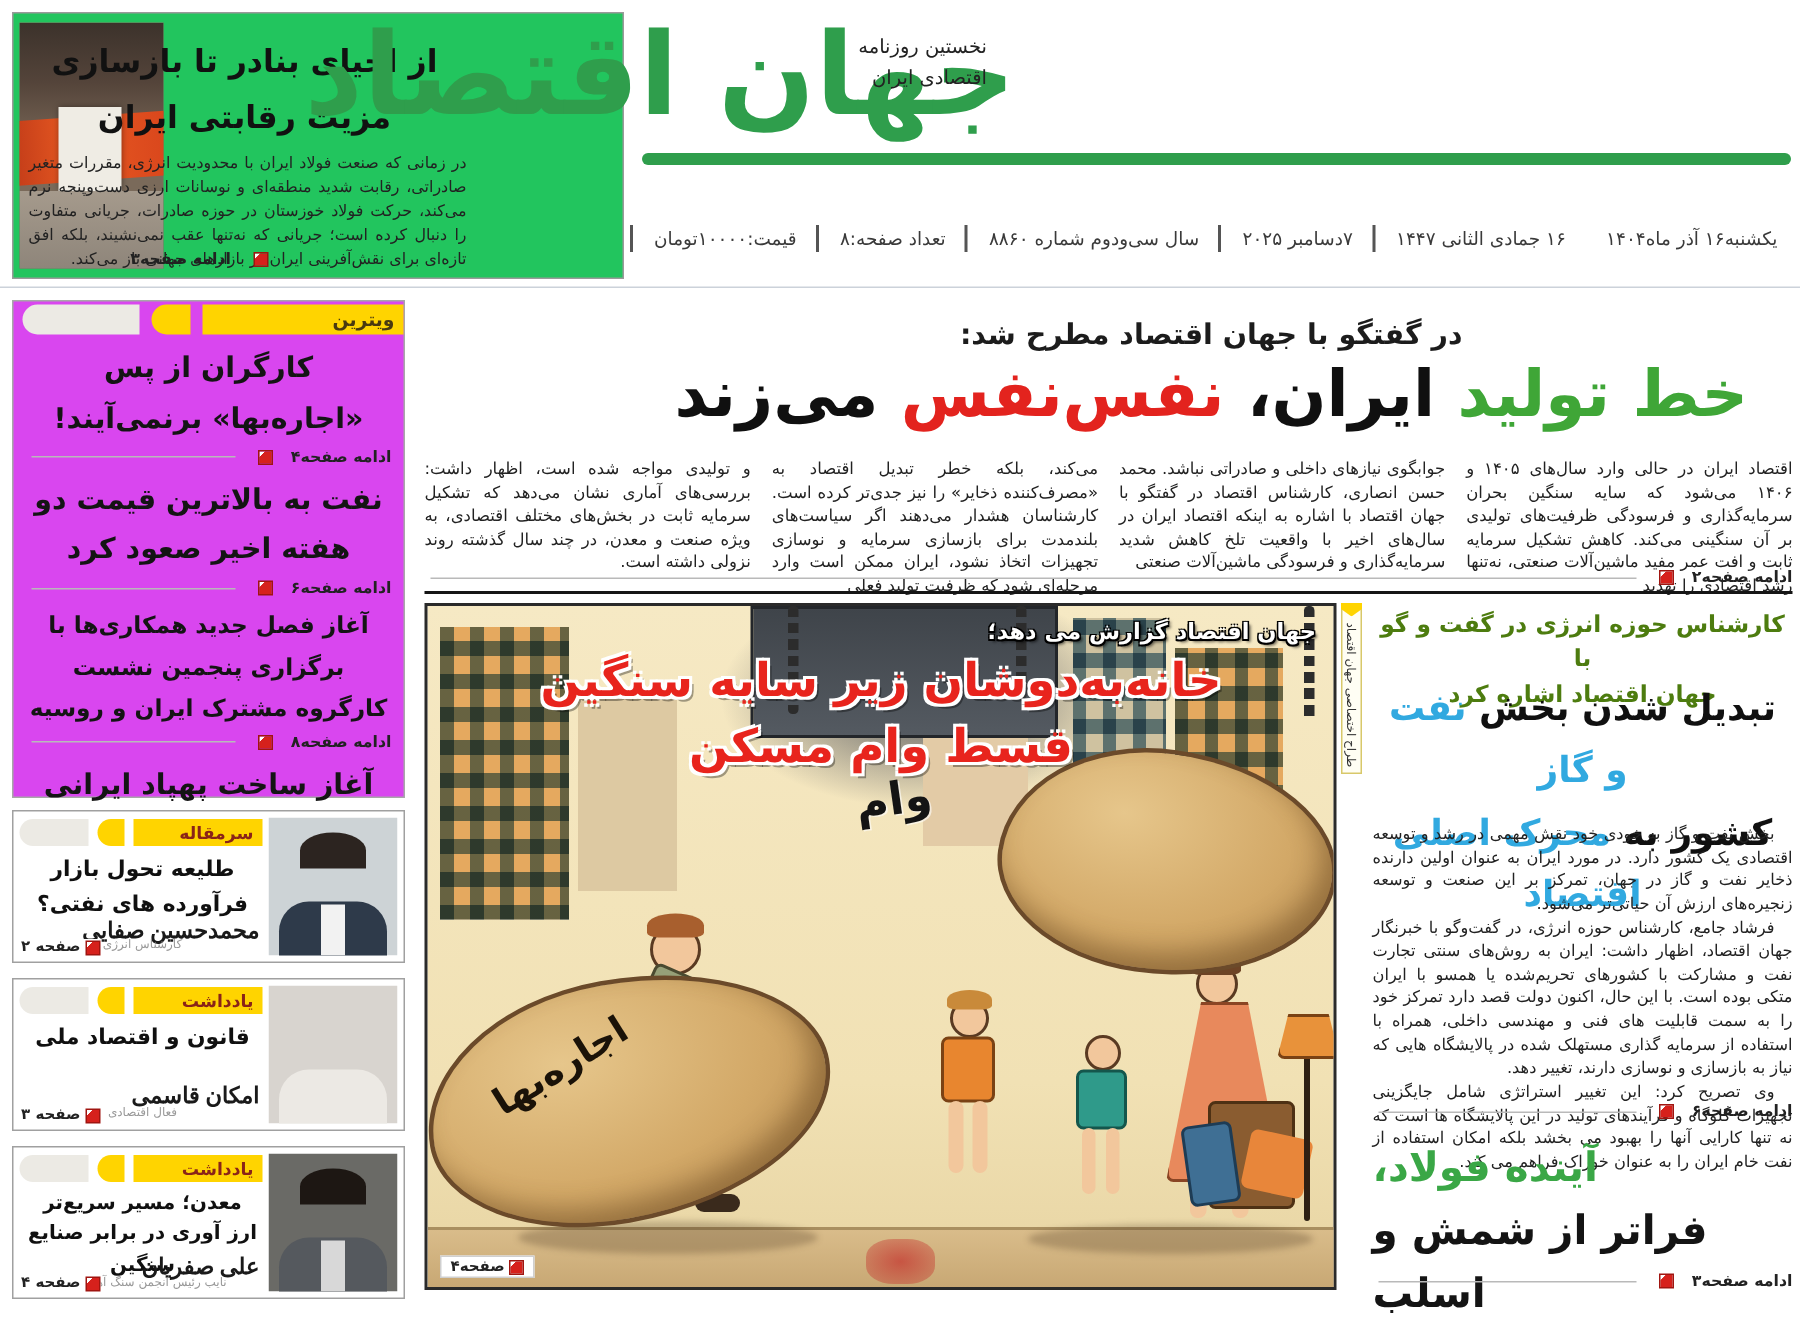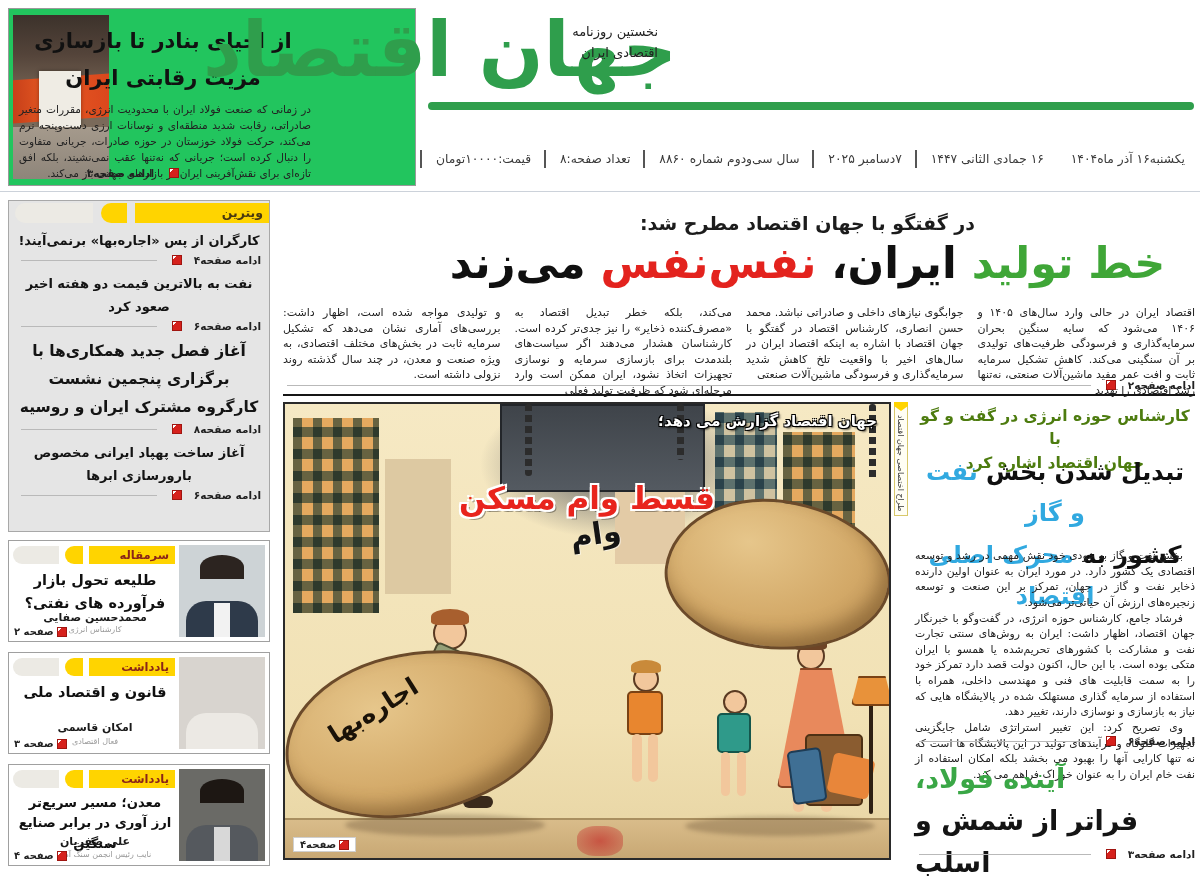--- a/index.html
+++ b/index.html
@@ -26,46 +26,46 @@
   .dl-item { border-left:2px solid #555; padding:2px 10px 2px 14px; white-space:nowrap; }
   .hdr-rule { position:absolute; left:0; top:191px; width:1200px; height:1px; background:#ccd2da; }
 
   
   .cont { display:flex; direction:rtl; align-items:center;gap:12px; }
   .cont .line { flex:1; border-top:1px solid #b9b9b9; margin-left:4px; }
   .flag { width:10px; height:10px; background:linear-gradient(135deg,#fff 22%,#d6211c 23%); border:0.5px solid #a01510; margin-left:3px; flex:none; }
   .cont .txt { font-size:10.5px; font-weight:bold; color:#222; white-space:nowrap; }
 
   
-  .vitrine { position:absolute; left:8px; top:200px; width:262px; height:332px; border:1px solid #a8a8a8; background:#e5e5e5; }
+  .vitrine { position:absolute; left:8px; top:200px; width:262px; height:332px; border:1px solid #a8a8a8; background:#d946ef; }
   .bar { position:relative; height:24px; margin:0; background:transparent; }
   .bar .seg-gray { position:absolute; left:6px; top:2px; width:78px; height:20px; background:#eceae4; border-radius:10px 0 0 10px; }
   .bar .seg-tip { position:absolute; left:92px; top:2px; width:26px; height:20px; background:#ffd400; border-radius:10px 0 0 10px; }
   .bar .seg-main { position:absolute; right:0; top:2px; left:126px; height:20px; background:#ffd400; }
   .bar .label { position:absolute; right:6px; top:4px; font-size:12.5px; font-weight:bold; color:#4a3a10; }
-  .v-item-title { text-align:center; font-weight:bold; color:#141414; font-size:13px; line-height:1.78; padding:4px 8px 2px; }
+  .v-item-title { text-align:center; font-weight:bold; color:#141414; font-size:19px; line-height:1.78; padding:4px 8px 2px; }
   .v-item-title.small { font-size:15.5px; }
   .v-cont { padding:0 8px 2px 8px; }
 
   
   .card { position:absolute; left:8px; width:262px; height:102px; border:1px solid #a0a0a0; background:#fff; }
   .card .photo { position:absolute; right:4px; top:4px; width:86px; height:92px; overflow:hidden; }
   .avatar-bg { position:absolute; inset:0; }
   .av-head { position:absolute; left:50%; top:14px; transform:translateX(-50%); width:42px; height:48px; border-radius:48% 48% 46% 46%; }
   .av-hair { position:absolute; left:50%; top:10px; transform:translateX(-50%); width:44px; height:24px; border-radius:50% 50% 0 0; }
   .av-body { position:absolute; left:50%; top:56px; transform:translateX(-50%); width:72px; height:40px; border-radius:20px 20px 0 0; }
   .av-shirt { position:absolute; left:50%; top:58px; transform:translateX(-50%); width:16px; height:34px; background:#f2f2f2; }
   .card .cbar { position:absolute; right:94px; left:4px; top:4px; height:20px; }
   .card .cbar .seg-gray { left:0; width:46px; top:1px; height:18px; }
   .card .cbar .seg-tip { left:52px; width:18px; top:1px; height:18px; }
   .card .cbar .seg-main { left:76px; top:1px; height:18px; }
   .card .cbar .label { font-size:11.5px; top:3px; color:#8a2418; }
   .card .ctitle { position:absolute; right:96px; left:8px; top:28px; text-align:center; font-size:14.5px; font-weight:bold; color:#101010; line-height:1.6; }
   .card .ctitle.two { font-size:13.2px; line-height:1.55;text-align:center; }
-  .card .cauthor { position:absolute; right:96px; left:8px; text-align:center; font-size:11px; font-weight:bold; color:#1a1a1a; }
+  .card .cauthor { position:absolute; right:96px; left:8px; text-align:right; font-size:15px; font-weight:bold; color:#1a1a1a;font-family:Liberation Serif, serif; }
   .card .crole { position:absolute; right:96px; left:8px; text-align:center; font-size:8px; color:#999; }
   .pagelab { position:absolute; left:5px; bottom:4px; display:flex; direction:rtl; align-items:center; background:#fff; }
   .pagelab .txt { font-size:10px; font-weight:bold; color:#222; }
 
   
   .kicker { position:absolute; left:420px; top:212px; width:775px; text-align:center; font-size:19px; font-weight:bold; color:#1c1c1c; }
   .headline { position:absolute; left:420px; top:238px; width:775px; text-align:center; font-size:43px; font-weight:bold; color:#101010; letter-spacing:-1px; }
   .headline .g { color:#3fa637; }
   .headline .r { color:#e3231e; }
   .lead-cols { position:absolute; left:283px; top:305px; width:912px; display:flex; direction:rtl; gap:14px; }
@@ -307,20 +307,21 @@
     <div class="limb" style="left:520px;top:330px;width:58px;height:72px;background:#8a5c30;border:2px solid #4e3114"></div>
     <div class="limb" style="left:505px;top:345px;width:34px;height:54px;background:#3f6f94;border:2px solid #1e3c55;transform:rotate(-8deg)"></div>
     <div class="limb" style="left:545px;top:352px;width:42px;height:40px;background:#e8863a;transform:rotate(12deg)"></div>
     <div class="limb" style="left:584px;top:300px;width:4px;height:110px;background:#2e2013"></div>
     <div class="limb" style="left:566px;top:272px;width:42px;height:30px;background:#e8923a;border:2px solid #7a4214;clip-path:polygon(18% 0,82% 0,100% 100%,0 100%)"></div>
 
     <div class="boulder" style="left:-2px;top:248px;width:272px;height:162px;transform:rotate(-10deg)"></div>
     <div class="boulder" style="left:380px;top:96px;width:226px;height:150px;transform:rotate(8deg)"></div>
 
     <div class="ct-caption">جهان اقتصاد گزارش می دهد؛</div>
+    <div class="ct-red" style="top:32px">خانه‌به‌دوشان زیر سایه سنگین</div>
     <div class="ct-red" style="top:76px">قسط وام مسکن</div>
     <div class="ct-vam">وام</div>
     <div class="ct-rock-label" style="top:292px">اجاره‌بها</div>
     <div class="ct-mark"></div>
     <div class="pagelab ct-pagelab">
       <span class="flag"></span>
       <span class="txt">صفحه۴</span>
     </div>
   </div>
   <div class="vtag">

